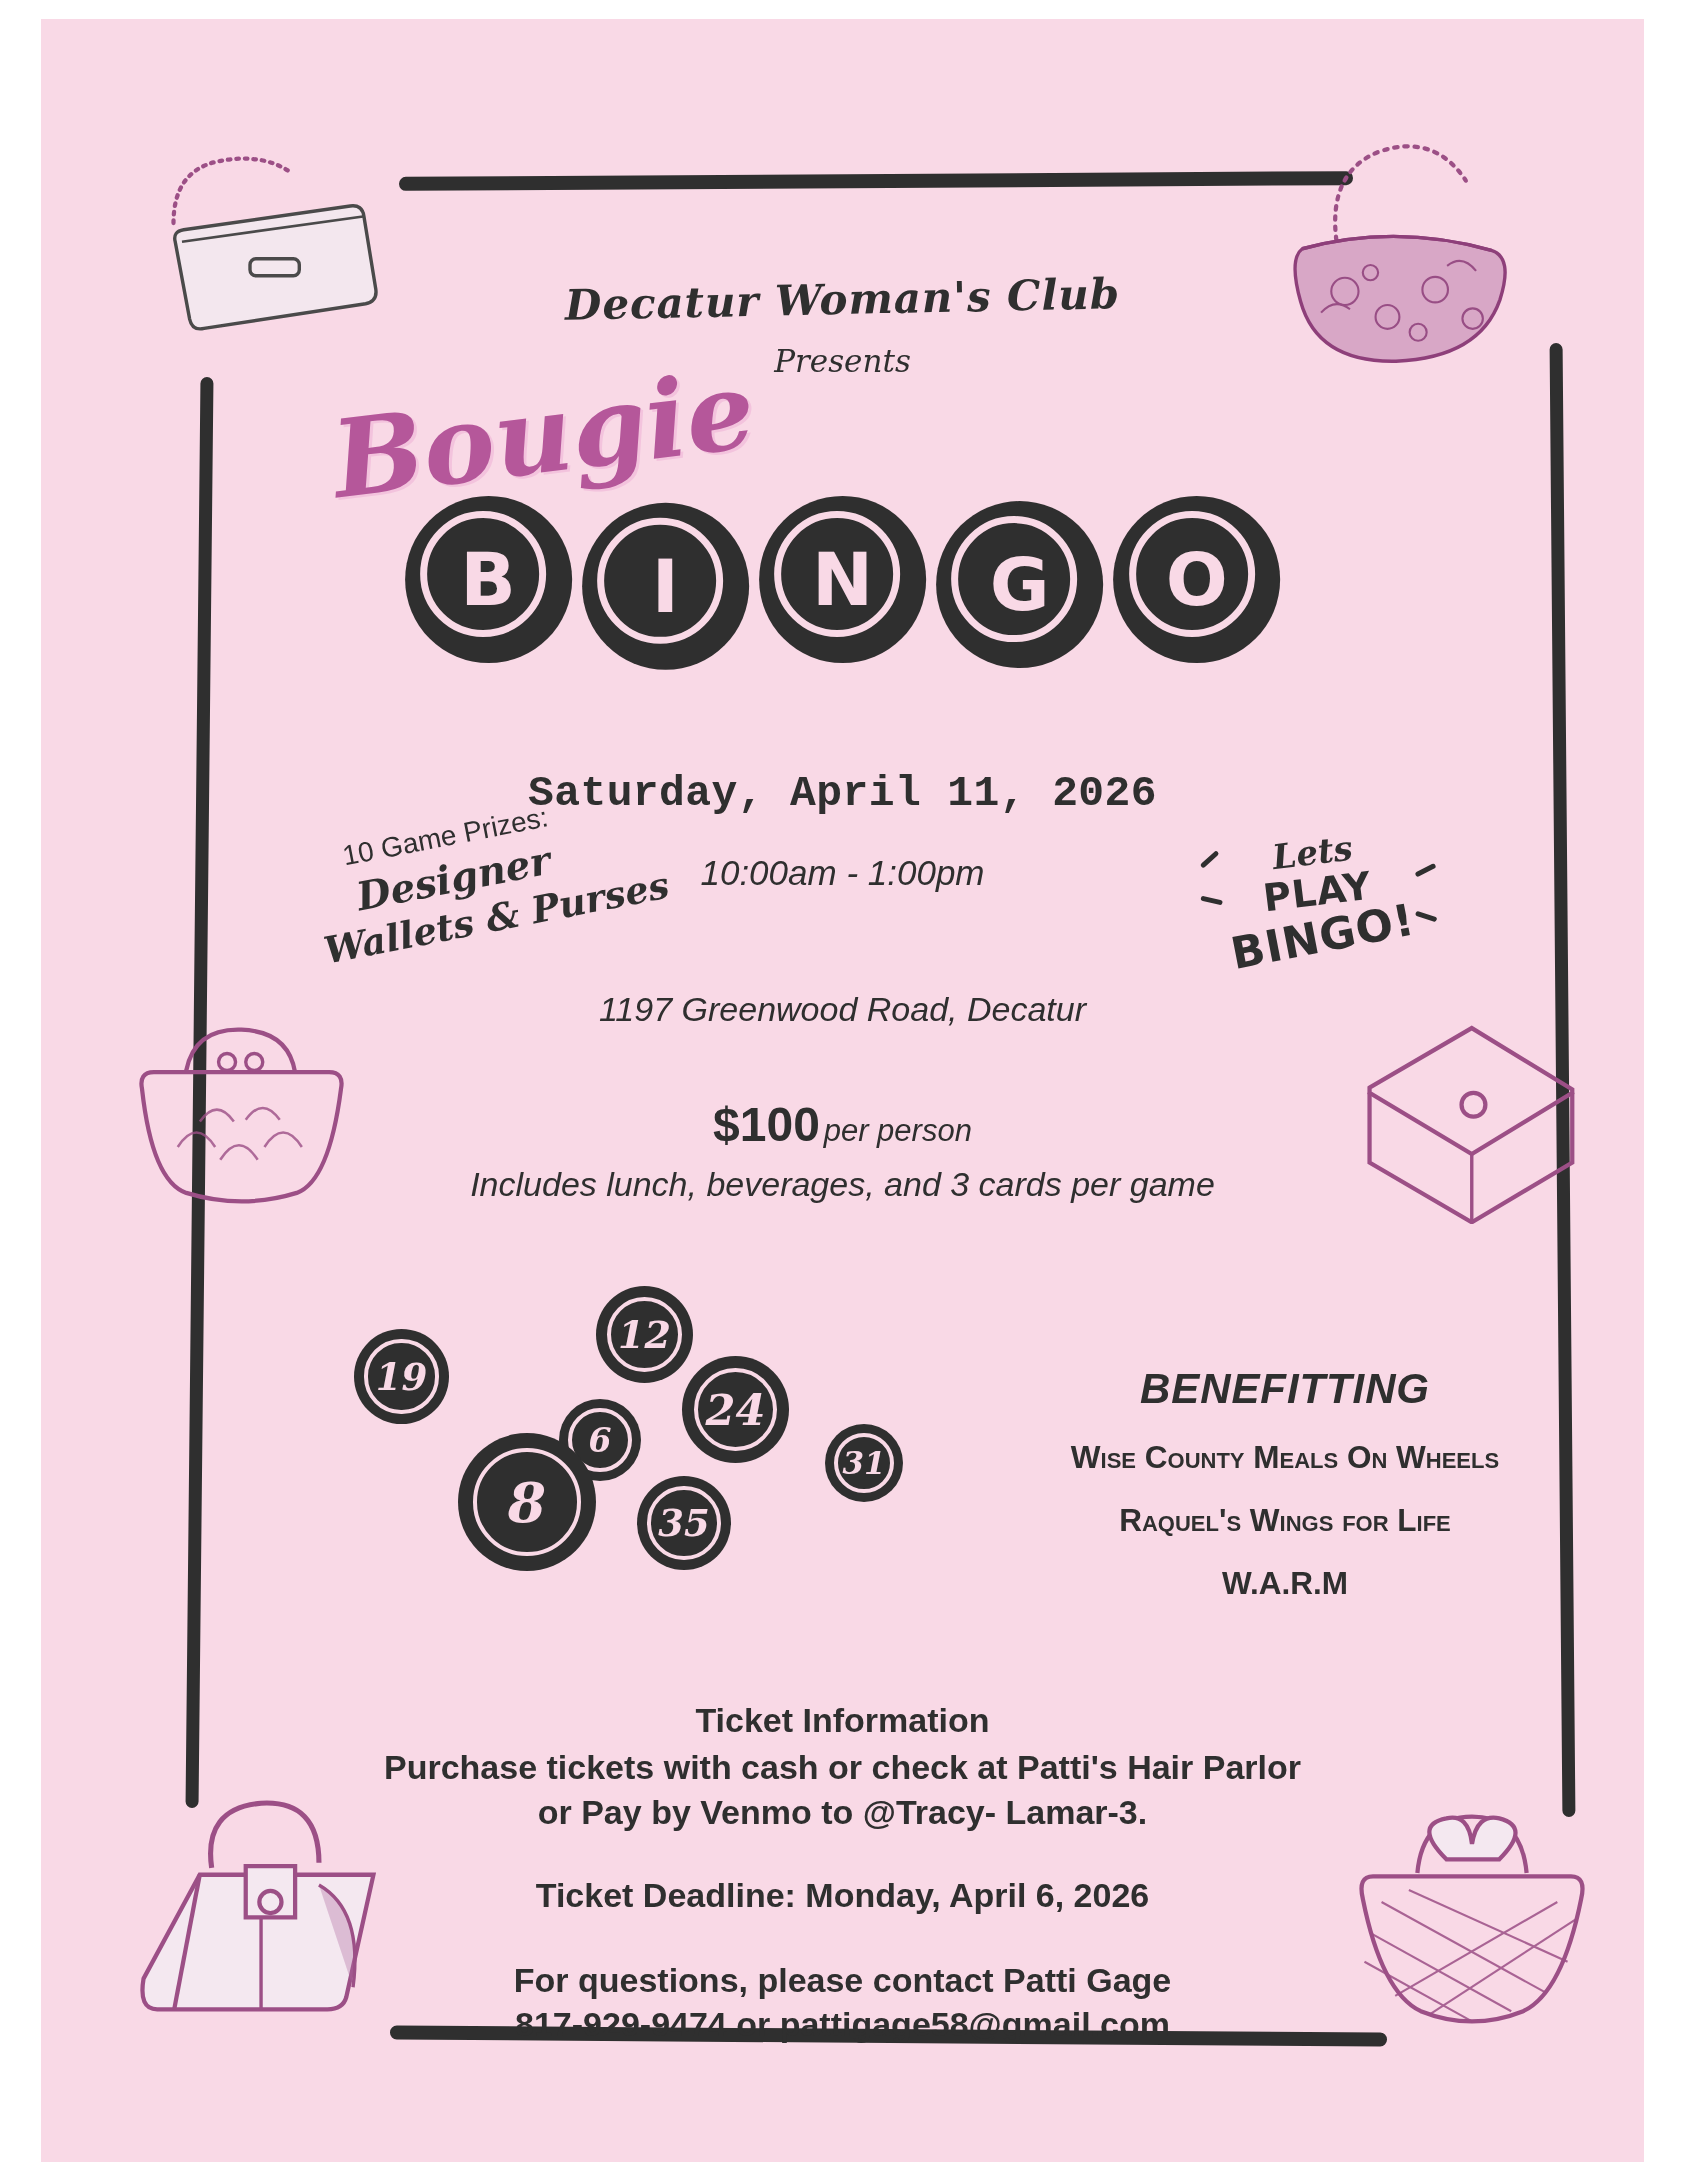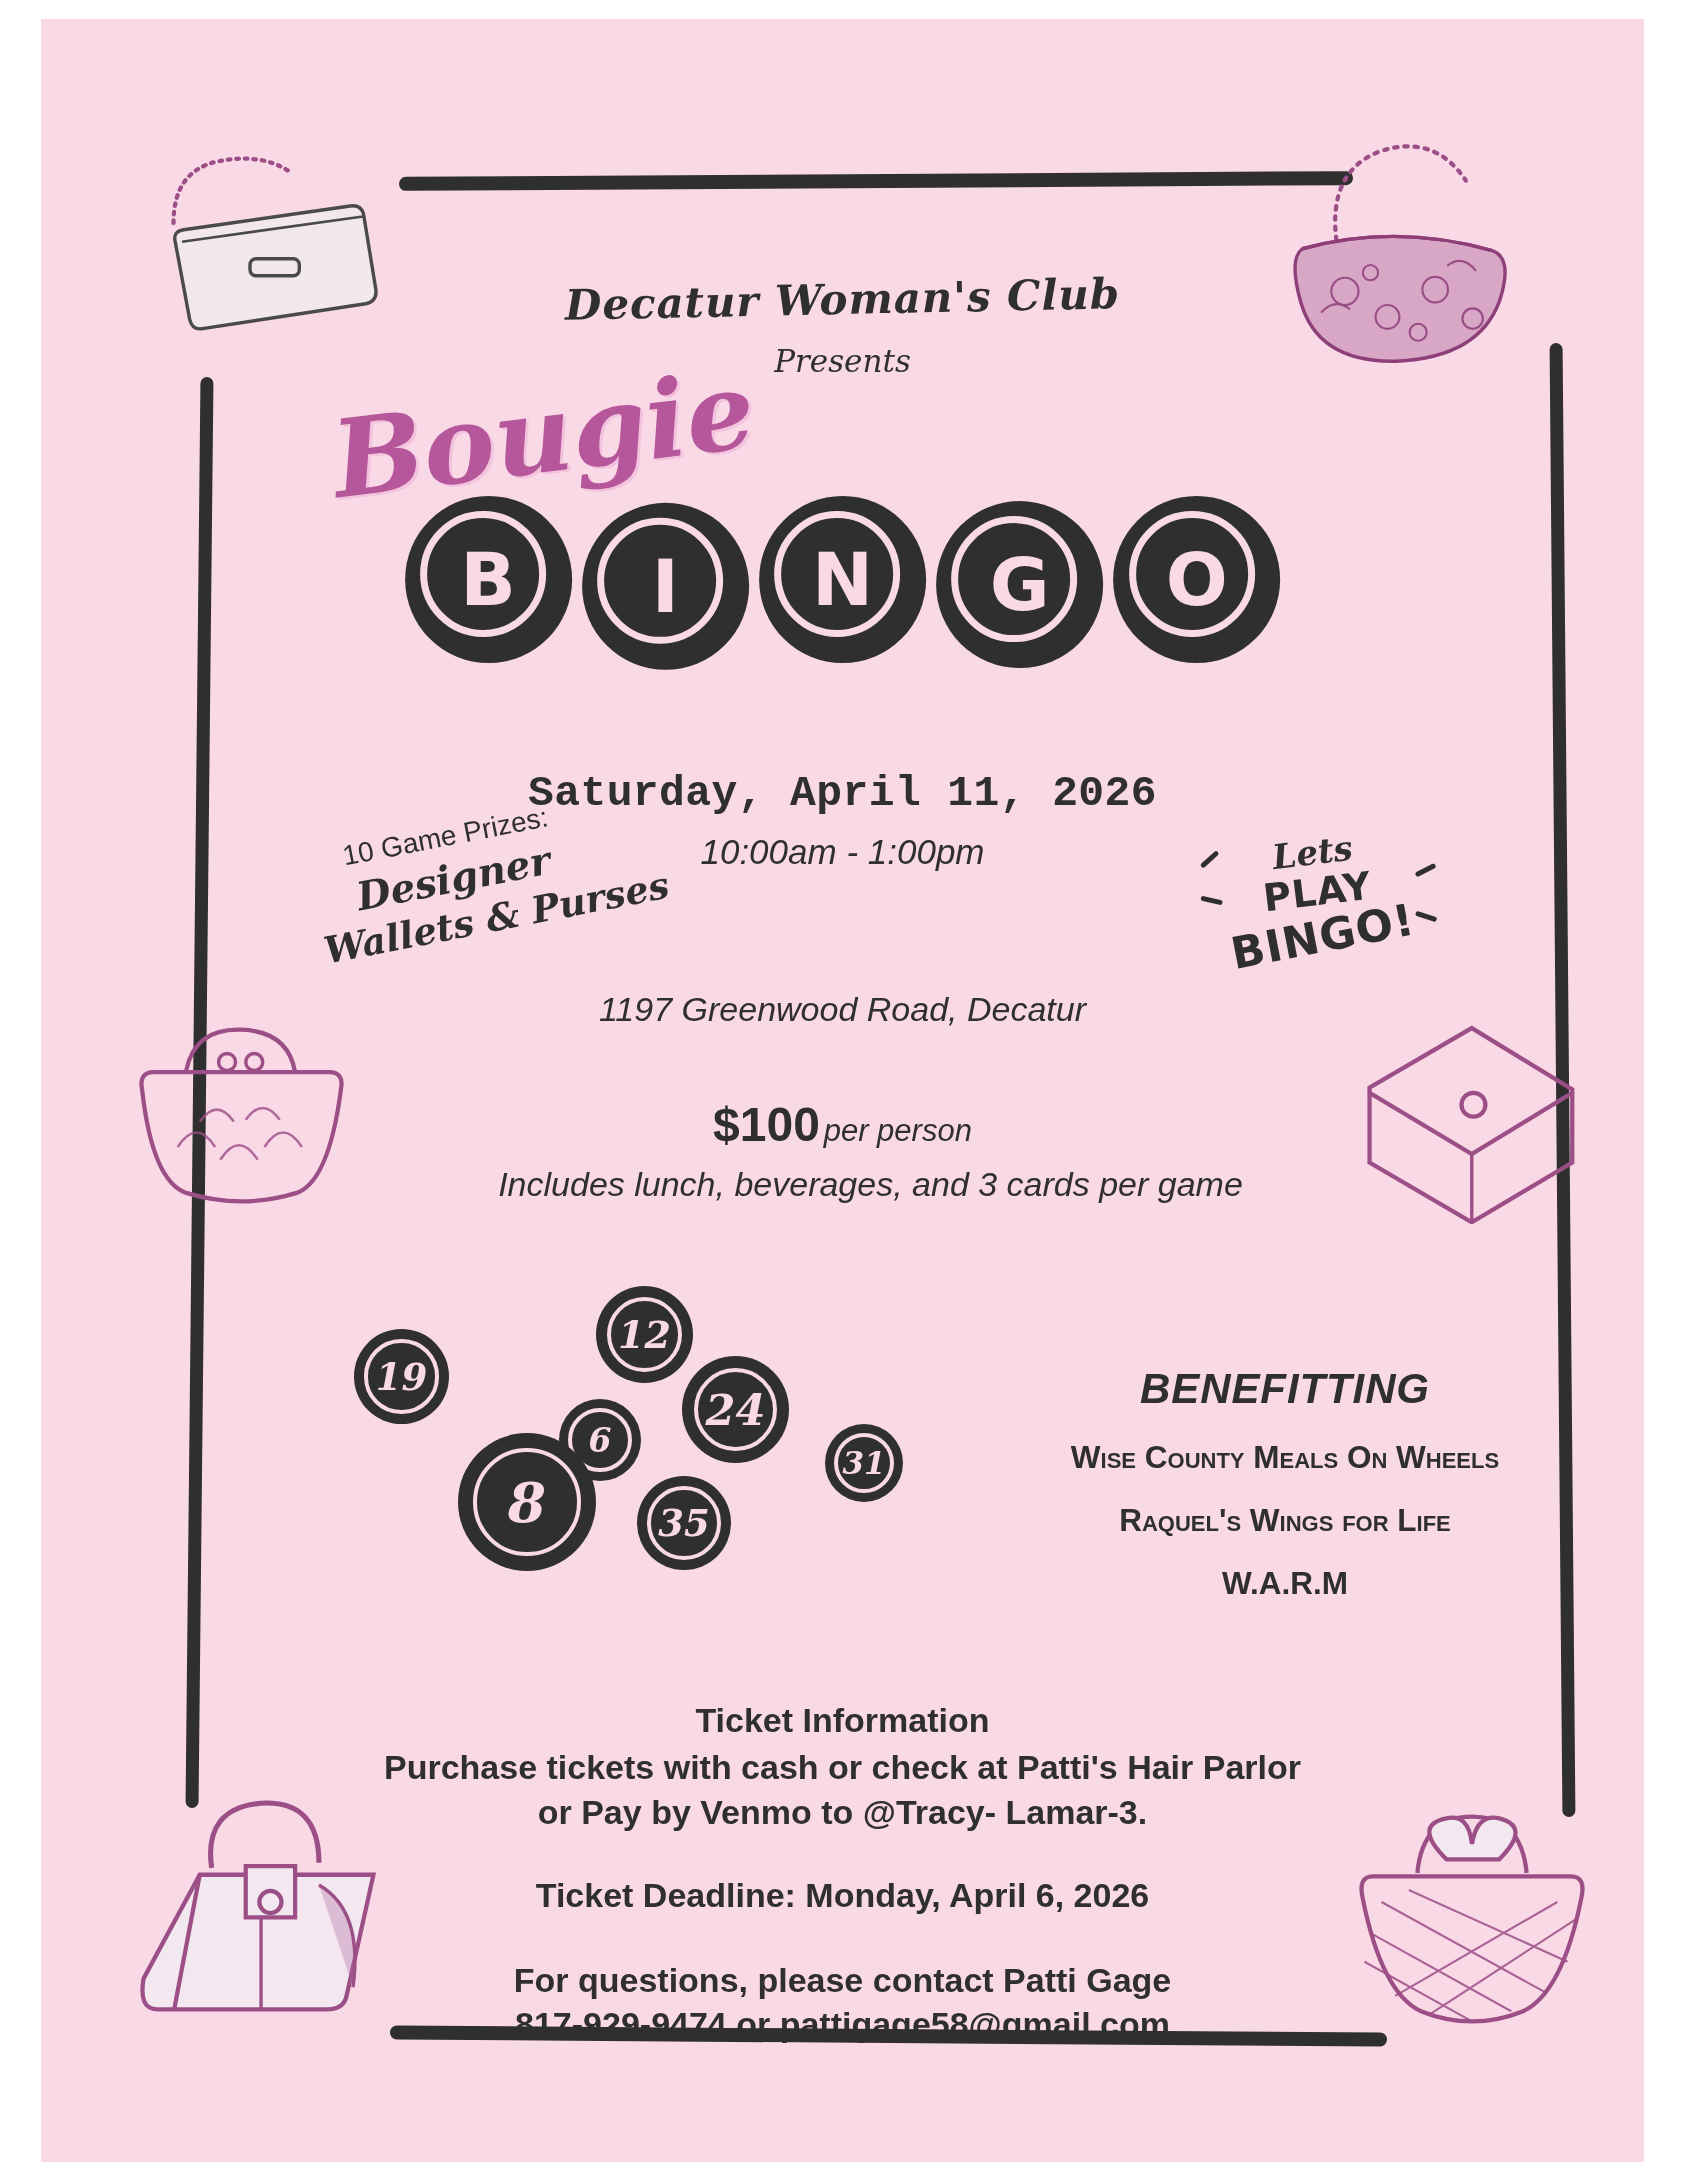--- a/index.html
+++ b/index.html
@@ -147,21 +147,21 @@
   
   .date {
     top: 750px;
     font-size: 43px;
     font-weight: bold;
     color: #2f2f2f;
     letter-spacing: 0.4px;
     font-family: Liberation Mono, monospace;
   }
   .time {
-    top: 813px;
+    top: 834px;
     font-size: 35px;
     font-style: italic;
     color: #2f2f2f;
   }
   .venue {
     top: 903px;
     font-size: 49px;
     font-weight: bold;
     color: #2f2f2f;
   }
@@ -181,21 +181,20 @@
   }
   .price-line .per {
     font-size: 31px;
     font-style: italic;
   }
   .includes {
     top: 1146px;
     font-size: 34px;
     font-style: italic;
     color: #2f2f2f;
-    padding-left: 28px;
   }
   .extras {
     top: 1201px;
     font-size: 25px;
     font-style: italic;
     color: #2f2f2f;
   }
 
   
   .prize-note {

